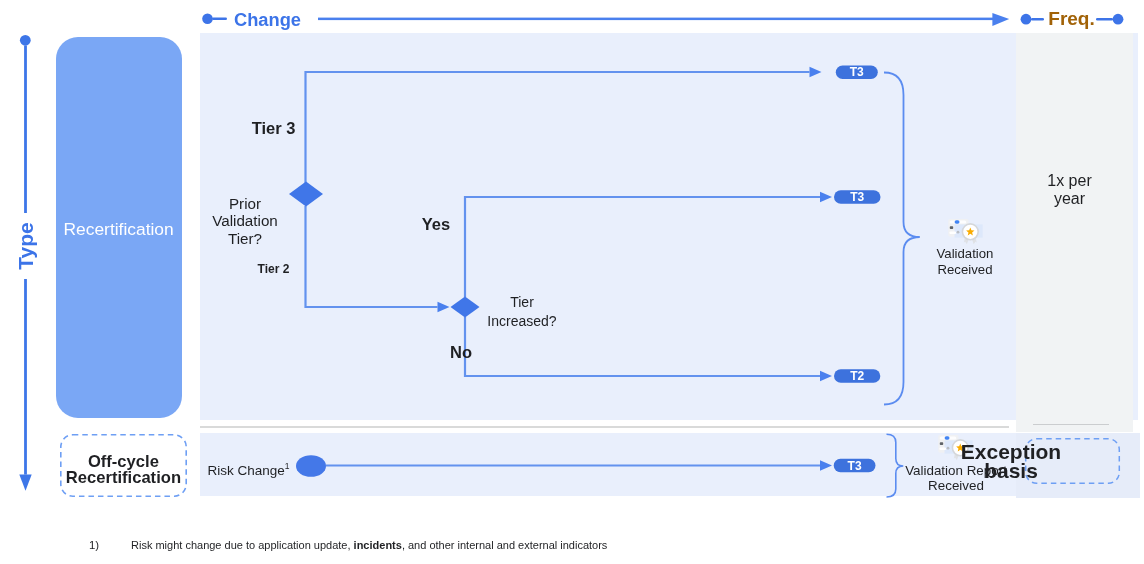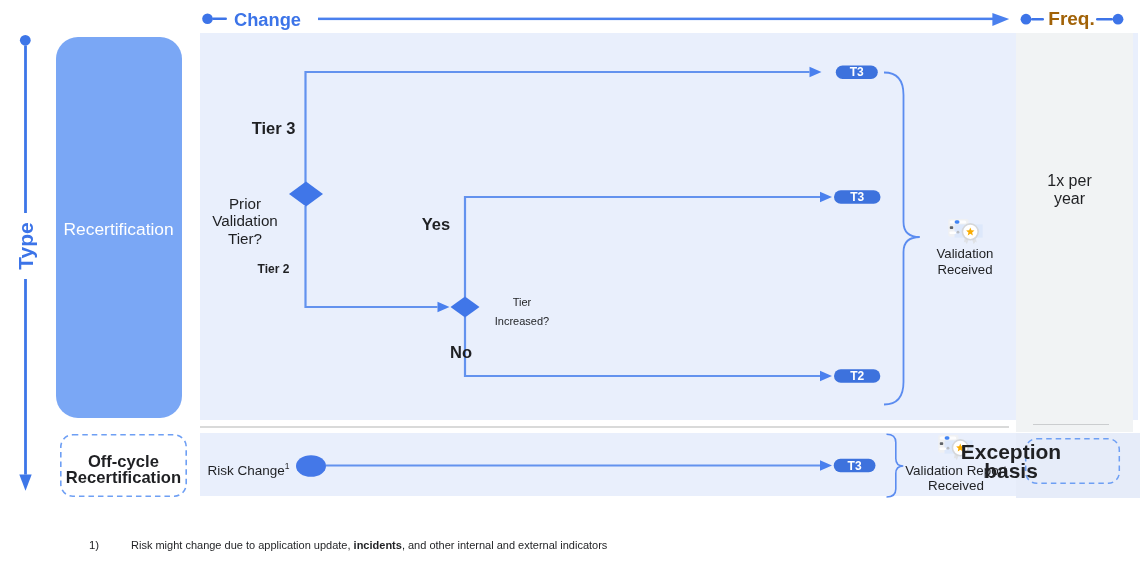--- a/index.html
+++ b/index.html
@@ -101,21 +101,21 @@
   <div class="abs ctr" style="left:25.7px;top:246px;font-size:21px;font-weight:bold;color:#3c74e8;transform:translate(-50%,-50%) rotate(-90deg);">Type</div>
 
   <div class="abs ctr" style="left:118.6px;top:228.5px;font-size:17.4px;color:#ffffff;">Recertification</div>
   <div class="abs ctr" style="left:123.4px;top:470.3px;width:140px;font-size:16.6px;font-weight:bold;color:#1f2023;line-height:15.6px;">Off-cycle<br>Recertification</div>
 
   <div class="abs ctr" style="left:273.5px;top:128px;font-size:16.5px;font-weight:bold;color:#1f2023;">Tier 3</div>
   <div class="abs ctr" style="left:273.5px;top:268.5px;font-size:12px;font-weight:bold;color:#1f2023;">Tier 2</div>
   <div class="abs ctr" style="left:245px;top:196.5px;width:110px;font-size:15.2px;color:#1f2023;line-height:17.5px;margin-top:24px;">Prior<br>Validation<br>Tier?</div>
   <div class="abs ctr" style="left:436px;top:224px;font-size:16.5px;font-weight:bold;color:#1f2023;">Yes</div>
   <div class="abs ctr" style="left:437px;top:352px;font-size:16.5px;font-weight:bold;color:#1f2023;margin-left:24px;">No</div>
-  <div class="abs ctr" style="left:522px;top:312px;width:120px;font-size:11px;color:#1f2023;line-height:19px;">Tier<br>Increased?</div>
+  <div class="abs ctr" style="left:522px;top:312px;width:120px;font-size:14px;color:#1f2023;line-height:19px;">Tier<br>Increased?</div>
   <div class="abs" style="left:207.5px;top:460.5px;font-size:13.5px;color:#1f2023;">Risk Change<sup style="font-size:8.5px;">1</sup></div>
 
   <div class="abs ctr" style="left:965px;top:261.5px;width:110px;font-size:13.2px;color:#1f2023;line-height:16.1px;">Validation<br>Received</div>
   <div class="abs ctr" style="left:956px;top:477.8px;width:130px;font-size:13.4px;color:#1f2023;line-height:15px;">Validation Report<br>Received</div>
   <div class="abs ctr" style="left:1069.5px;top:190px;width:90px;font-size:16px;color:#1f2023;line-height:18.2px;">1x per<br>year</div>
   <div class="abs ctr" style="left:1011px;top:462.4px;width:110px;font-size:21px;font-weight:bold;color:#1f2023;line-height:18.7px;">Exception<br>basis</div>
 
   <div class="abs" style="left:89px;top:539px;font-size:11.4px;color:#1f2023;">1)</div>
   <div class="abs" style="left:131px;top:539px;font-size:11px;color:#1f2023;">Risk might change due to application update, <b>incidents</b>, and other internal and external indicators</div>
 

